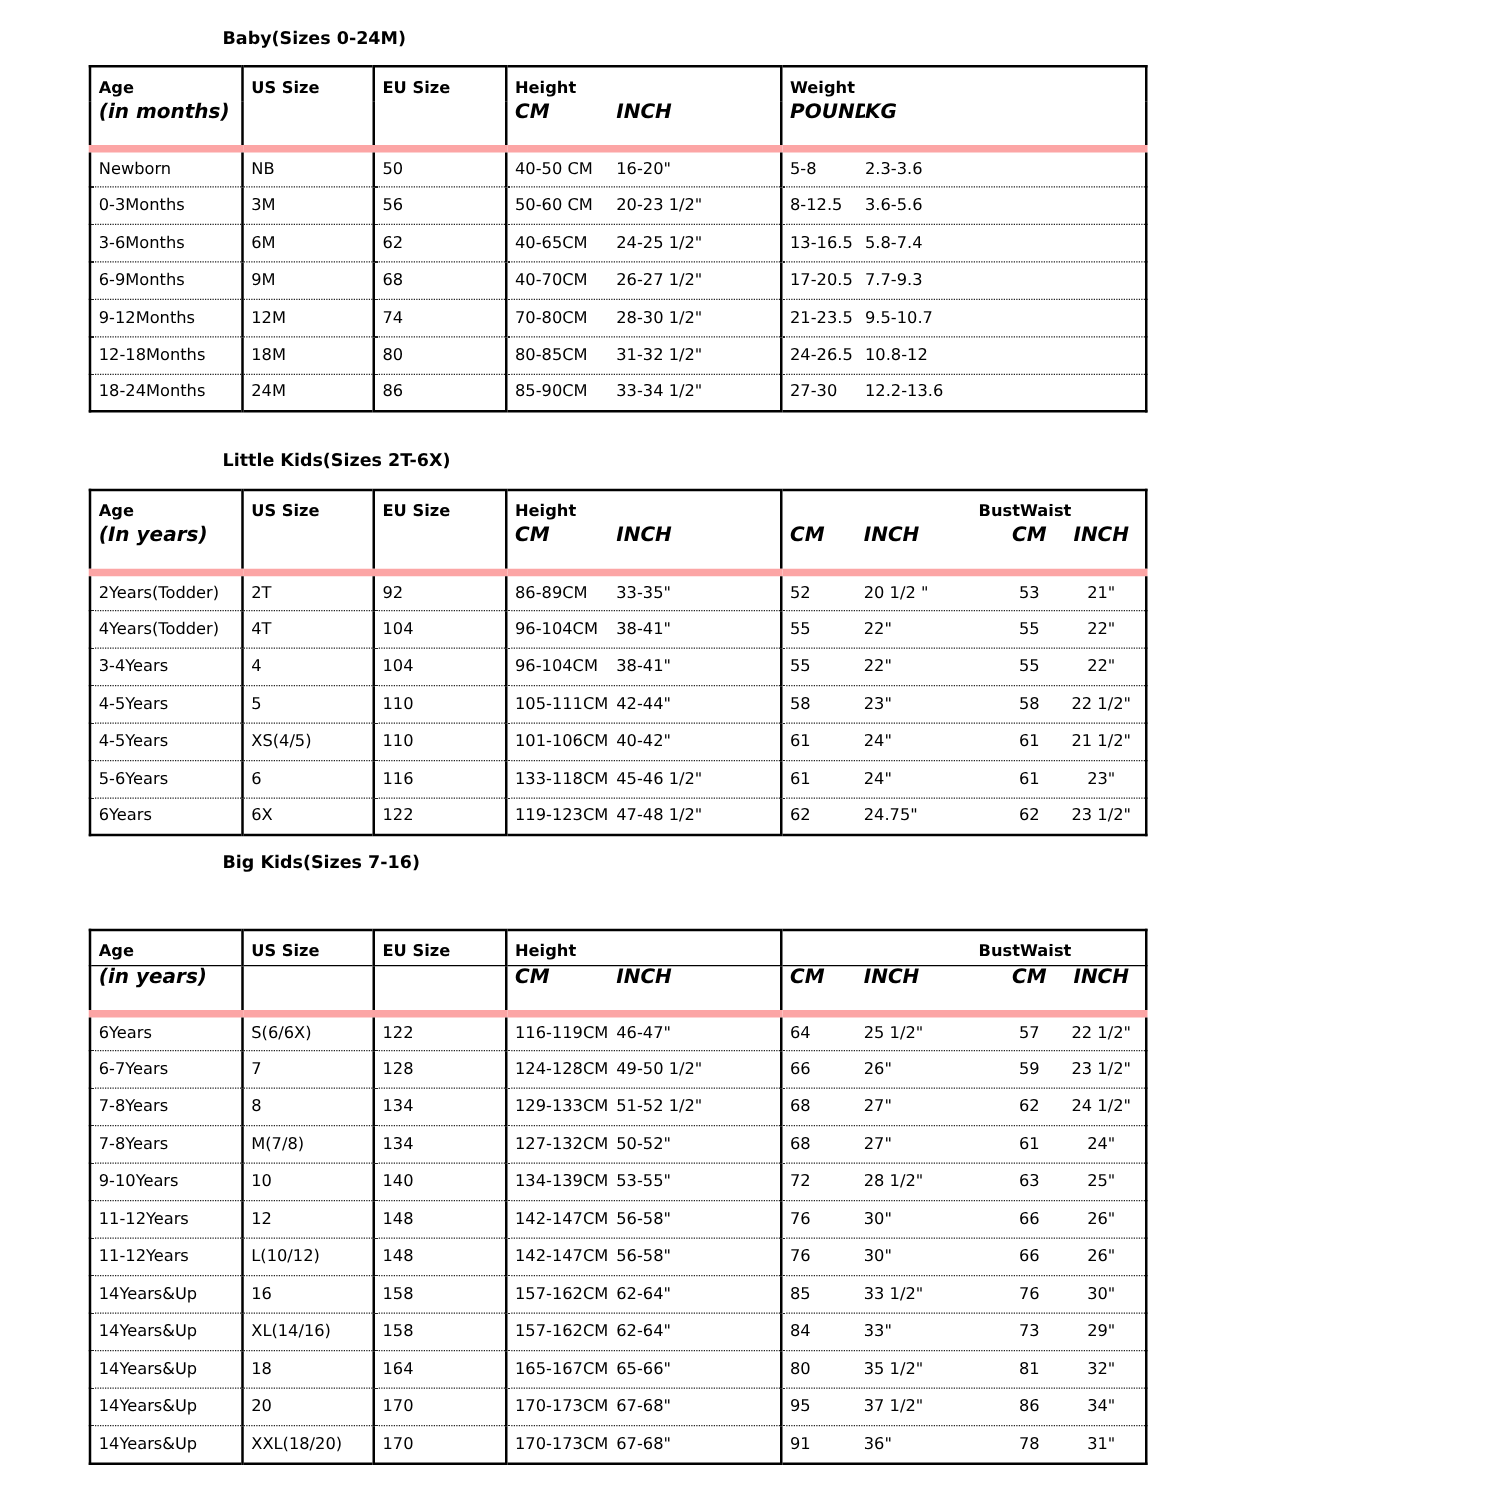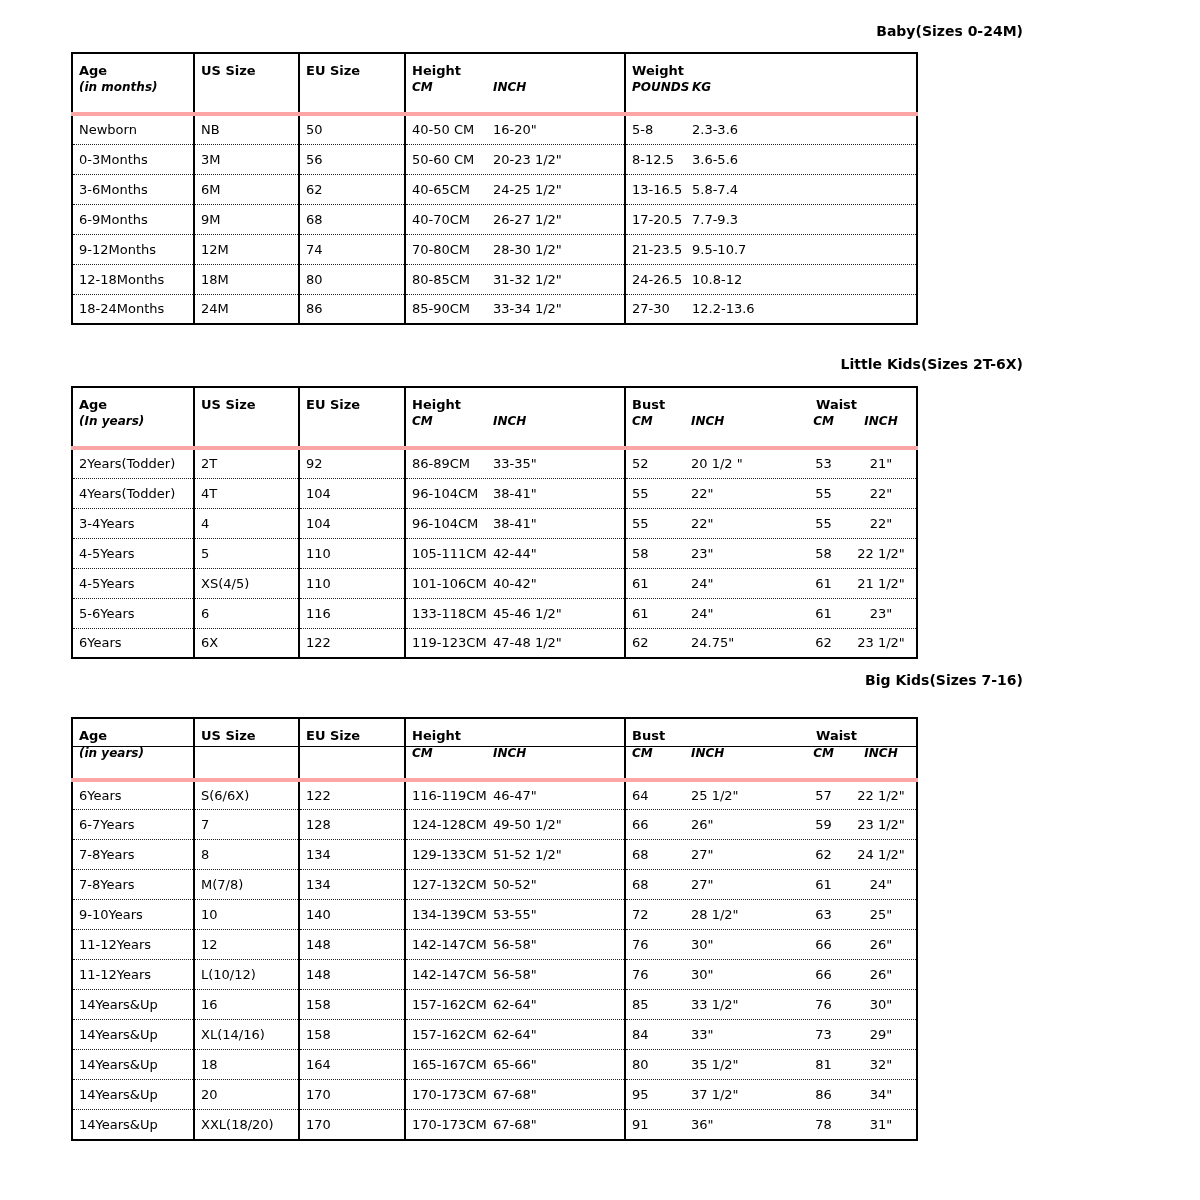--- a/index.html
+++ b/index.html
@@ -8,30 +8,30 @@
     width: 1200px; height: 1200px;
     background: #ffffff;
     color: #000000;
     font-family: "DejaVu Sans", "Liberation Sans", sans-serif;
   }
   .sheet { padding-top: 22px; }
   .size-section { }
   .tbl-title {
     width: 845px;
     margin-left: 178px;
-    text-align: right;
+    text-align: left;
     font-weight: bold;
     font-size: 14px;
     line-height: 18px;
   }
   #sec-baby .tbl-title   { margin-bottom: 12px; }
   #sec-little            { margin-top: 30px; }
   #sec-little .tbl-title { margin-bottom: 13px; }
   #sec-big               { margin-top: 12px; }
-  #sec-big .tbl-title    { margin-bottom: 28px; }
+  #sec-big .tbl-title    { margin-bottom: 44px; }
 
   table.size-table {
     border-collapse: collapse;
     table-layout: fixed;
     margin-left: 71px;
     width: 845px;
     border: 2px solid #000;
   }
   .size-table th, .size-table td {
     padding: 0 0 0 6px;
@@ -46,41 +46,41 @@
     border-left: 2px solid #000;
   }
   .size-table thead tr.h1 th {
     font-weight: bold;
     height: 28px;
     padding-top: 6px;
   }
   .size-table thead tr.h2 th {
     font-weight: bold;
     font-style: italic;
-    font-size: 12px;
+    font-size: 16px;
     height: 25px;
-    border-bottom: 4px solid #fca5a5;
+    border-bottom: 6px solid #fca5a5;
     padding-bottom: 19px;
     vertical-align: bottom;
   }
   table.hdr-line thead tr.h1 th { border-bottom: 1px solid #000; }
   .size-table tbody td { height: 30px; }
   .size-table tbody tr:not(:first-child) td { border-top: 1px dotted #222; }
 
   .subs { display: flex; width: 100%; }
   .subs span { display: block; flex-shrink: 0; overflow: hidden; white-space: nowrap; }
   .h-cm  { width: 81px; }
   .h-inch{ flex: 1; flex-shrink: 1 !important; }
   .w-lb  { width: 60px; }
   .w-kg  { flex: 1; flex-shrink: 1 !important; }
   .k1 { width: 59px; }
   .k2 { width: 110px; }
   .k3 { width: 45px; text-align: center; }
   .k4 { flex: 1; flex-shrink: 1 !important; text-align: center; }
-  .hb1 { width: 184px; }
+  .hb1 { width: 184px; text-align: right; }
   .hb2 { flex: 1; flex-shrink: 1 !important; }
 </style>
 </head>
 <body>
 
 <div class="sheet">
 
   <section id="sec-baby" class="size-section">
     <div class="tbl-title">Baby(Sizes 0-24M)</div>
     <table class="size-table">

